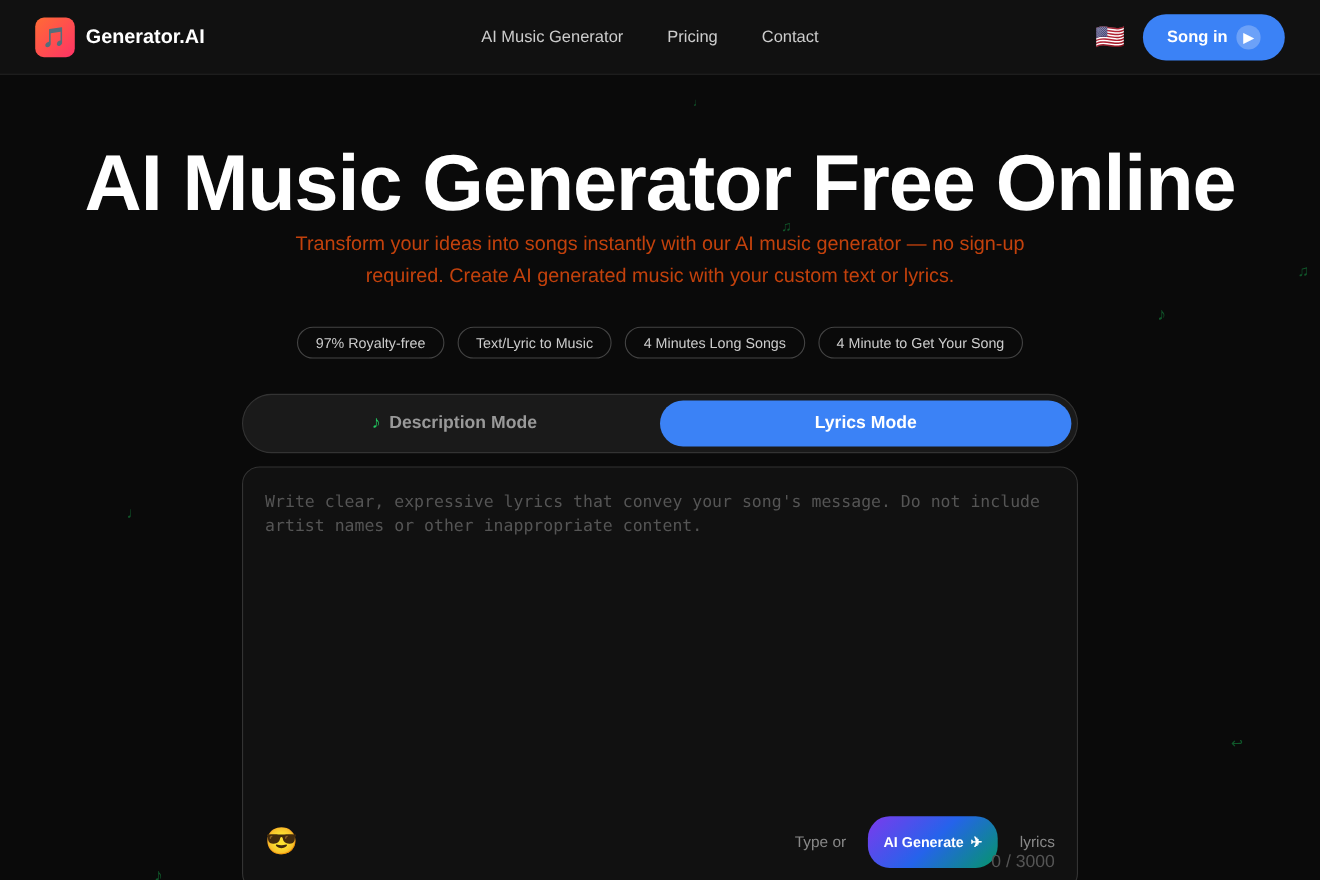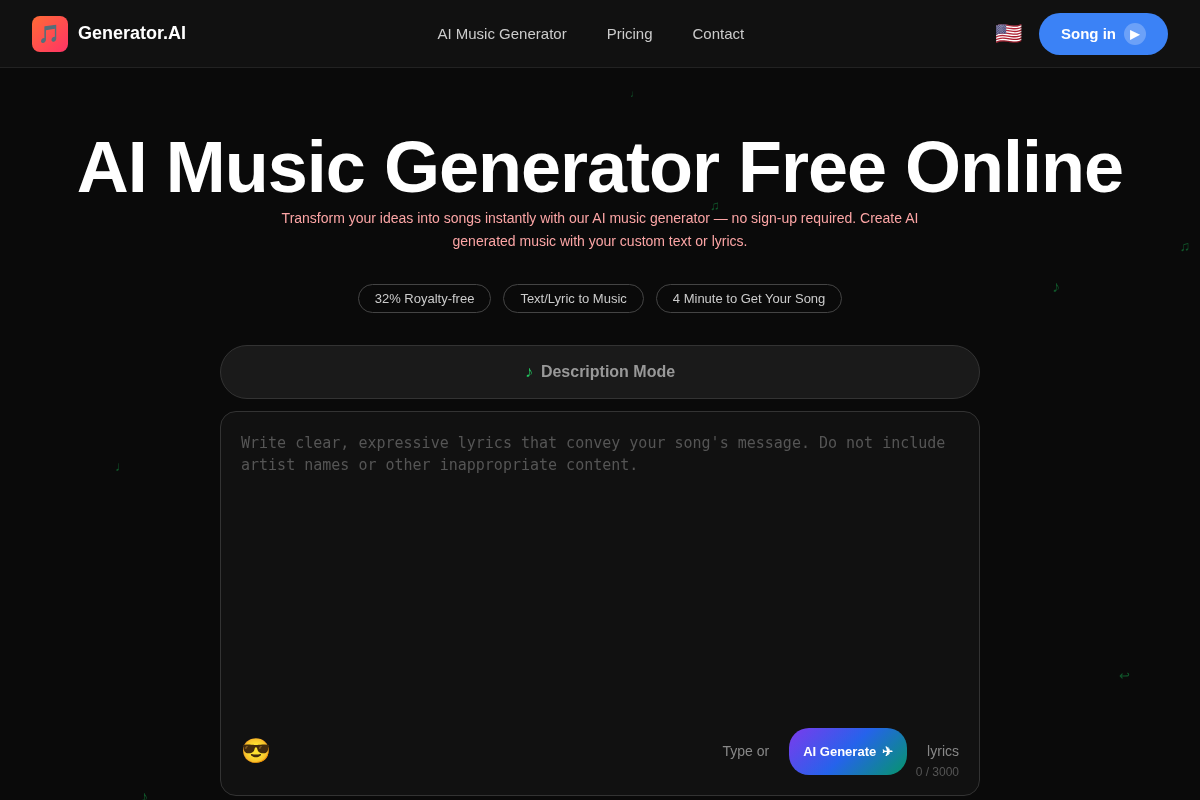--- a/index.html
+++ b/index.html
@@ -110,22 +110,22 @@
 
     .hero-title {
       font-size: 72px;
       font-weight: 900;
       line-height: 1.1;
       color: #fff;
       letter-spacing: -1px;
     }
 
     .hero-subtitle {
-      font-size: 14px;
-      color: #fca5a5;
+      font-size: 18px;
+      color: #c2410c;
       max-width: 680px;
       margin: 0 auto 32px;
       line-height: 1.6;
     }
 
     
     .badges {
       display: flex;
       align-items: center;
       justify-content: center;
@@ -242,21 +242,21 @@
       border-radius: 20px;
       border: none;
       background: linear-gradient(135deg, #7c3aed, #2563eb, #059669);
       color: #fff;
       font-size: 13px;
       font-weight: 600;
       cursor: pointer;
     }
 
     .char-count {
-      font-size: 12px;
+      font-size: 16px;
       color: #555;
       position: absolute;
       bottom: 16px;
       right: 20px;
     }
 
     
     .deco-note {
       position: absolute;
       color: #16a34a;
@@ -303,29 +303,33 @@
   <span class="deco-note" style="top:210px; right:140px; font-size:16px;">♪</span>
   <span class="deco-note" style="top:390px; left:115px; font-size:14px;">♩</span>
   <span class="deco-note" style="top:170px; right:10px; font-size:14px;">♫</span>
   <span class="deco-note" style="top:600px; right:70px; font-size:13px;">↩</span>
   <span class="deco-note" style="top:720px; left:140px; font-size:16px;">♪</span>
 
   <h1 class="hero-title">AI Music Generator Free Online</h1>
   <p class="hero-subtitle">Transform your ideas into songs instantly with our AI music generator — no sign-up required. Create AI generated music with your custom text or lyrics.</p>
 
   <div class="badges">
-    <span class="badge">32% Royalty-free</span>
+    <span class="badge">97% Royalty-free</span>
     <span class="badge">Text/Lyric to Music</span>
+    <span class="badge">4 Minutes Long Songs</span>
     <span class="badge">4 Minute to Get Your Song</span>
   </div>
 
   <div class="mode-toggle">
     <button class="mode-btn inactive">
       <span style="color:#22c55e;">♪</span>
       <span>Description Mode</span>
+    </button>
+    <button class="mode-btn active">
+      <span>Lyrics Mode</span>
     </button>
   </div>
 
   <div class="textarea-container">
     <textarea class="main-textarea" placeholder="Write clear, expressive lyrics that convey your song's message. Do not include artist names or other inappropriate content." style=""></textarea>
 
     <div class="textarea-footer">
       <div class="emoji-area">
         <button class="emoji-btn">😎</button>
       </div>

